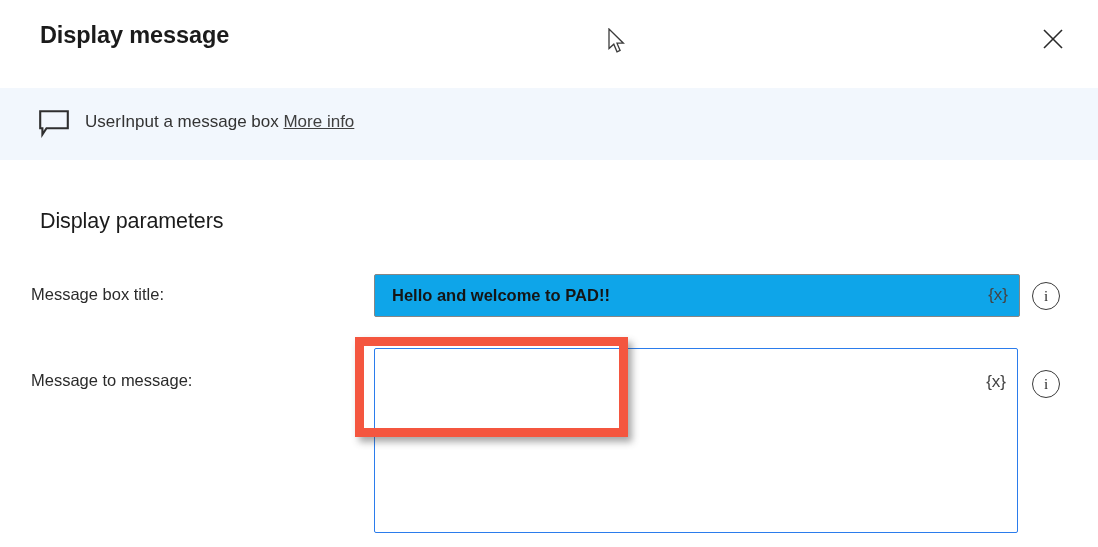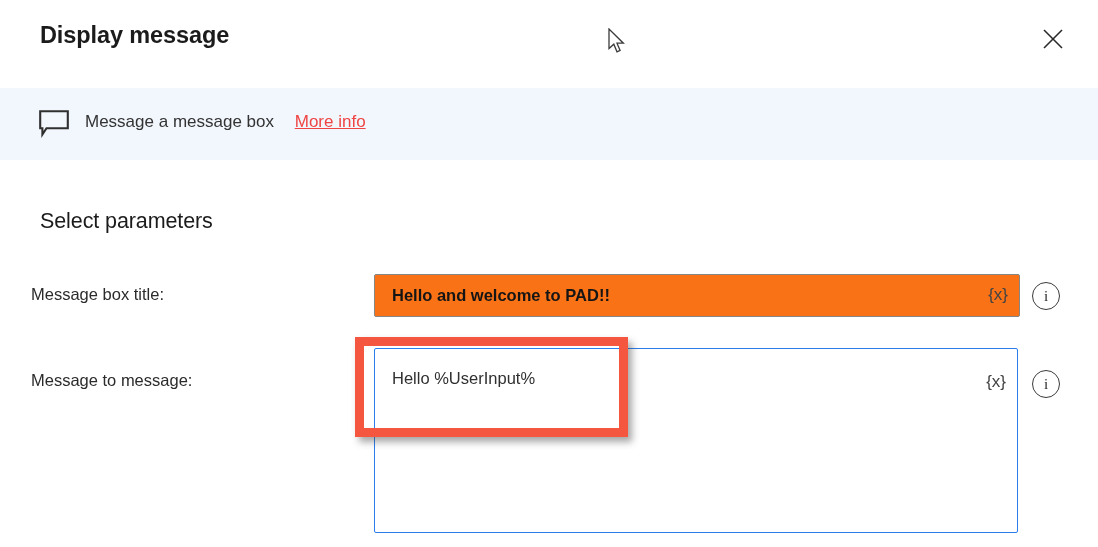--- a/index.html
+++ b/index.html
@@ -68,24 +68,23 @@
   .bubble-icon svg { display: block; }
   .banner-text {
     position: absolute;
     left: 85px;
     top: 112px;
     font-size: 17px;
     color: #333333;
     white-space: nowrap;
   }
   .banner-link {
-    color: #ef4444;
+    color: #404040;
     text-decoration: underline;
     cursor: pointer;
-    margin-left: 16px;
   }
 
   
   .section-heading {
     position: absolute;
     left: 40px;
     top: 209px;
     font-size: 21.5px;
     font-weight: normal;
     color: #1b1b1b;
@@ -105,21 +104,21 @@
 
   
   .input-wrap {
     position: absolute;
     left: 374px;
     top: 274px;
     width: 646px;
     height: 43px;
     border: 1px solid #868686;
     border-radius: 2px;
-    background: #f97316;
+    background: #0ea5e9;
     box-sizing: border-box;
     padding-left: 40px;
   }
   .input-value {
     position: absolute;
     left: 17px;
     top: 11px;
     font-size: 16.5px;
     font-weight: bold;
     color: #151515;
@@ -226,39 +225,38 @@
 
 <div class="info-banner"></div>
 
 <span class="bubble-icon">
   <svg width="30" height="28" viewBox="0 0 30 28">
     <path d="M1.2 1.2 H28.8 V18.2 H7.5 L3.4 24.5 V18.2 H1.2 Z" fill="none" stroke="#2f2f2f" stroke-width="2.1" stroke-linejoin="miter"></path>
   </svg>
 </span>
 
 <div class="banner-text">
-  <span>Message a message box</span>
+  <span>UserInput a message box</span>
   <span class="banner-link">More info</span>
 </div>
 
-<div class="section-heading">Select parameters</div>
+<div class="section-heading">Display parameters</div>
 
 <div class="field-label title-label">Message box title:</div>
 
 <div class="input-wrap">
   <span class="input-value">Hello and welcome to PAD!!</span>
   <span class="var-glyph">{x}</span>
 </div>
 
 <div class="info-icon title-info">i</div>
 
 <div class="field-label message-label">Message to message:</div>
 
 <div class="textarea-wrap">
-  <span class="textarea-value">Hello %UserInput%</span>
   <span class="textarea-var">{x}</span>
 </div>
 
 <div class="info-icon message-info">i</div>
 
 <div class="annotation-box"></div>
 
 <span class="mouse-cursor">
   <svg width="20" height="28" viewBox="0 0 20 28">
     <path d="M1 1 L1 20.5 L5.8 16.2 L9 23.8 L12.1 22.4 L9 15.2 L15.4 15.2 Z" fill="#ffffff" stroke="#3b3b3b" stroke-width="1.3" stroke-linejoin="miter"></path>

